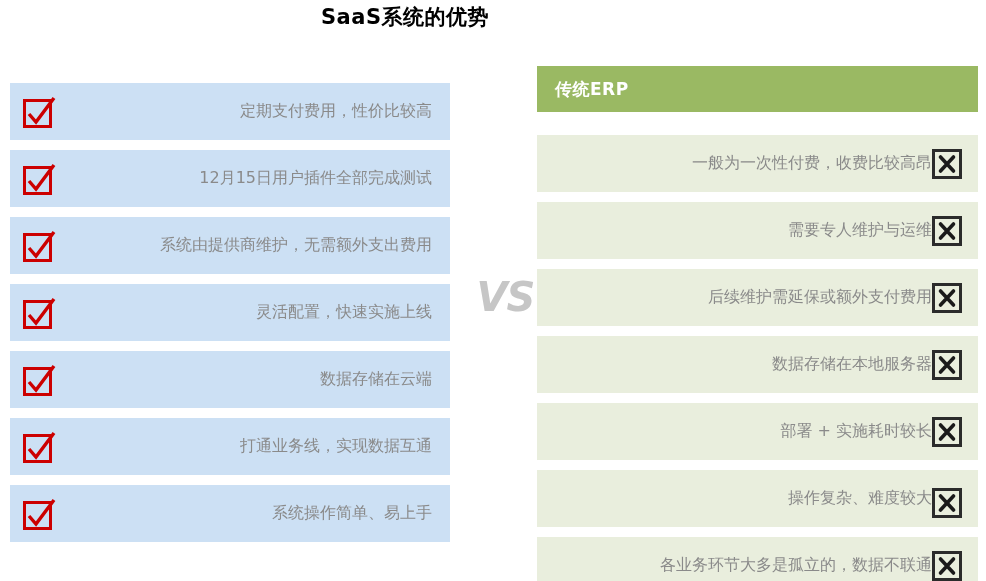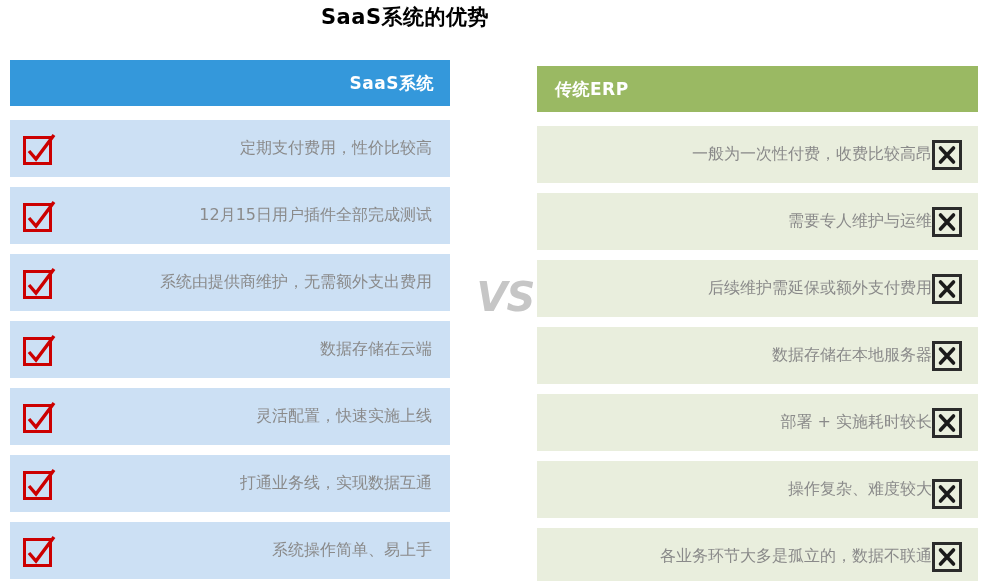--- a/index.html
+++ b/index.html
@@ -53,21 +53,21 @@
     padding-right: 16px;
   }
   .col-right .col-header {
     background: #9ab963;
     justify-content: flex-start;
     padding-left: 18px;
     margin-top: 6px;
   }
 
   
-  .rows { margin-top: 14px; }
+  .rows { margin-top: 23px; }
 
   .row {
     height: 57px;
     box-sizing: border-box;
     display: flex;
     align-items: center;
     margin-bottom: 10px;
     position: relative;
   }
   .row:last-child { margin-bottom: 0; }
@@ -130,23 +130,20 @@
     letter-spacing: -1px;
     line-height: 44px;
   }
 </style>
 </head>
 <body>
 
 <div class="page-title">SaaS系统的优势</div>
 
 <div class="col col-left">
-  <div class="col-header">
-    <span>SaaS系统</span>
-  </div>
   <div class="rows">
 
     <div class="row">
       <span class="icon-check">
         <svg width="34" height="34" viewBox="0 0 34 34">
           <rect x="2.5" y="5.5" width="26" height="26" fill="none" stroke="#cc0000" stroke-width="3"></rect>
           <path d="M7 19 L14 27 L32 3" fill="none" stroke="#cc0000" stroke-width="3.4" stroke-linecap="butt" stroke-linejoin="miter"></path>
         </svg>
       </span>
       <span class="row-text">定期支付费用，性价比较高</span>
@@ -172,31 +169,31 @@
       <span class="row-text">系统由提供商维护，无需额外支出费用</span>
     </div>
 
     <div class="row">
       <span class="icon-check">
         <svg width="34" height="34" viewBox="0 0 34 34">
           <rect x="2.5" y="5.5" width="26" height="26" fill="none" stroke="#cc0000" stroke-width="3"></rect>
           <path d="M7 19 L14 27 L32 3" fill="none" stroke="#cc0000" stroke-width="3.4" stroke-linecap="butt" stroke-linejoin="miter"></path>
         </svg>
       </span>
+      <span class="row-text">灵活配置，快速实施上线</span>
+    </div>
+
+    <div class="row">
+      <span class="icon-check">
+        <svg width="34" height="34" viewBox="0 0 34 34">
+          <rect x="2.5" y="5.5" width="26" height="26" fill="none" stroke="#cc0000" stroke-width="3"></rect>
+          <path d="M7 19 L14 27 L32 3" fill="none" stroke="#cc0000" stroke-width="3.4" stroke-linecap="butt" stroke-linejoin="miter"></path>
+        </svg>
+      </span>
       <span class="row-text">数据存储在云端</span>
-    </div>
-
-    <div class="row">
-      <span class="icon-check">
-        <svg width="34" height="34" viewBox="0 0 34 34">
-          <rect x="2.5" y="5.5" width="26" height="26" fill="none" stroke="#cc0000" stroke-width="3"></rect>
-          <path d="M7 19 L14 27 L32 3" fill="none" stroke="#cc0000" stroke-width="3.4" stroke-linecap="butt" stroke-linejoin="miter"></path>
-        </svg>
-      </span>
-      <span class="row-text">灵活配置，快速实施上线</span>
     </div>
 
     <div class="row">
       <span class="icon-check">
         <svg width="34" height="34" viewBox="0 0 34 34">
           <rect x="2.5" y="5.5" width="26" height="26" fill="none" stroke="#cc0000" stroke-width="3"></rect>
           <path d="M7 19 L14 27 L32 3" fill="none" stroke="#cc0000" stroke-width="3.4" stroke-linecap="butt" stroke-linejoin="miter"></path>
         </svg>
       </span>
       <span class="row-text">打通业务线，实现数据互通</span>

